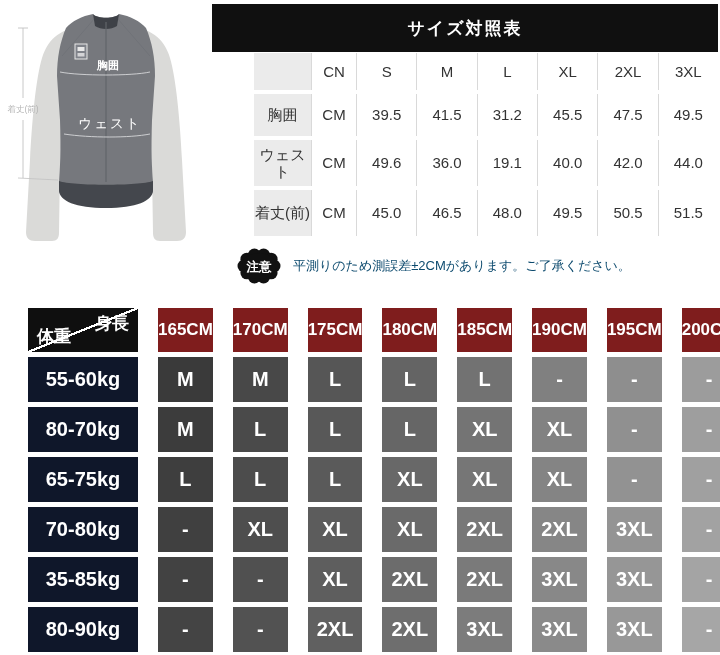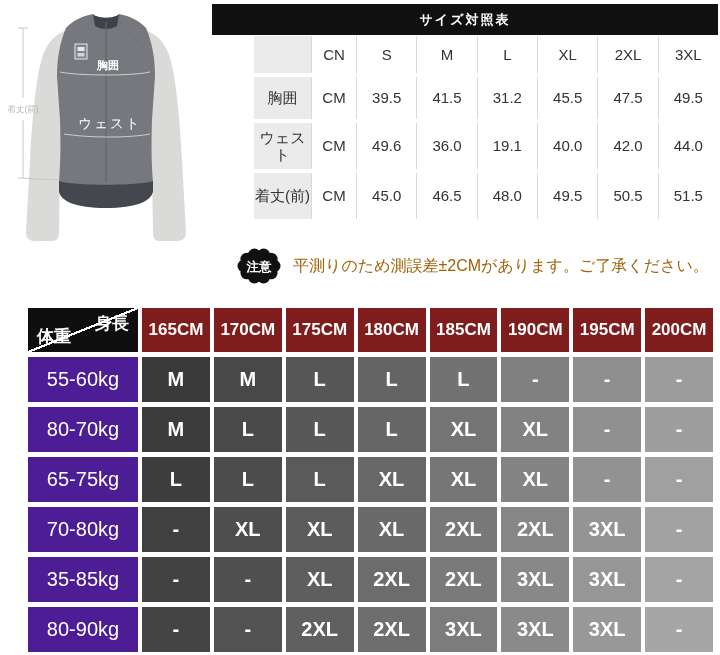--- a/index.html
+++ b/index.html
@@ -4,39 +4,39 @@
 <style>
   html,body{margin:0;padding:0;background:#fff;}
   body{font-family:"Liberation Sans","DejaVu Sans",sans-serif;}
   .canvas{position:relative;width:720px;height:655px;background:#fff;overflow:hidden;}
 
   
   .jersey{position:absolute;left:0;top:0;width:212px;height:245px;}
 
   
   .size-table{position:absolute;left:212px;top:4px;width:506px;}
-  .st-title{height:31px;background:#101010;color:#fff;font-size:13px;font-weight:bold;
+  .st-title{height:48px;background:#101010;color:#fff;font-size:17px;font-weight:bold;
             display:flex;align-items:center;justify-content:center;letter-spacing:2px;}
   .st-grid{display:grid;grid-template-columns:57px 45px repeat(6,1fr);
            grid-template-rows:37px 42px 46px 46px;row-gap:4px;margin-top:1px;margin-left:42px;}
   .st-cell{display:flex;align-items:center;justify-content:center;background:#fff;
            color:#333;font-size:15px;border-left:1px solid #d9d9d9;text-align:center;line-height:1.15;}
   .st-cell.c0{border-left:none;background:#ebebeb;}
 
   
   .note{position:absolute;left:237px;top:245px;height:42px;display:flex;align-items:center;gap:12px;}
-  .note-text{font-size:16px;color:#a16207;white-space:nowrap;}
+  .note-text{font-size:13px;color:#0c4a6e;white-space:nowrap;}
 
   
   .fit-table{position:absolute;left:28px;top:308px;width:685px;}
   #ft-grid{display:grid;grid-template-columns:110px repeat(8,1fr);
-           grid-template-rows:44px repeat(6,45px);gap:5px 4px;}
+           grid-template-rows:44px repeat(6,45px);gap:5px 20px;}
   .ft-h,.ft-l,.ft-c,.ft-corner{display:flex;align-items:center;justify-content:center;color:#fff;}
   .ft-h{background:#7f1d1d;font-size:17px;font-weight:bold;}
-  .ft-l{background:#4c1d95;font-size:20px;font-weight:normal;}
+  .ft-l{background:#0f172a;font-size:20px;font-weight:bold;}
   .ft-c{font-size:20px;font-weight:600;}
   .ft-corner{position:relative;background:
       linear-gradient(to bottom right,#0f0f0f calc(50% - 1.1px),#ffffff calc(50% - 1.1px),
       #ffffff calc(50% + 1.1px),#0f0f0f calc(50% + 1.1px));}
   .ft-corner .tr{position:absolute;top:4px;right:9px;font-size:17px;font-weight:bold;}
   .ft-corner .bl{position:absolute;bottom:4px;left:9px;font-size:17px;font-weight:bold;}
 </style>
 </head>
 <body>
 

